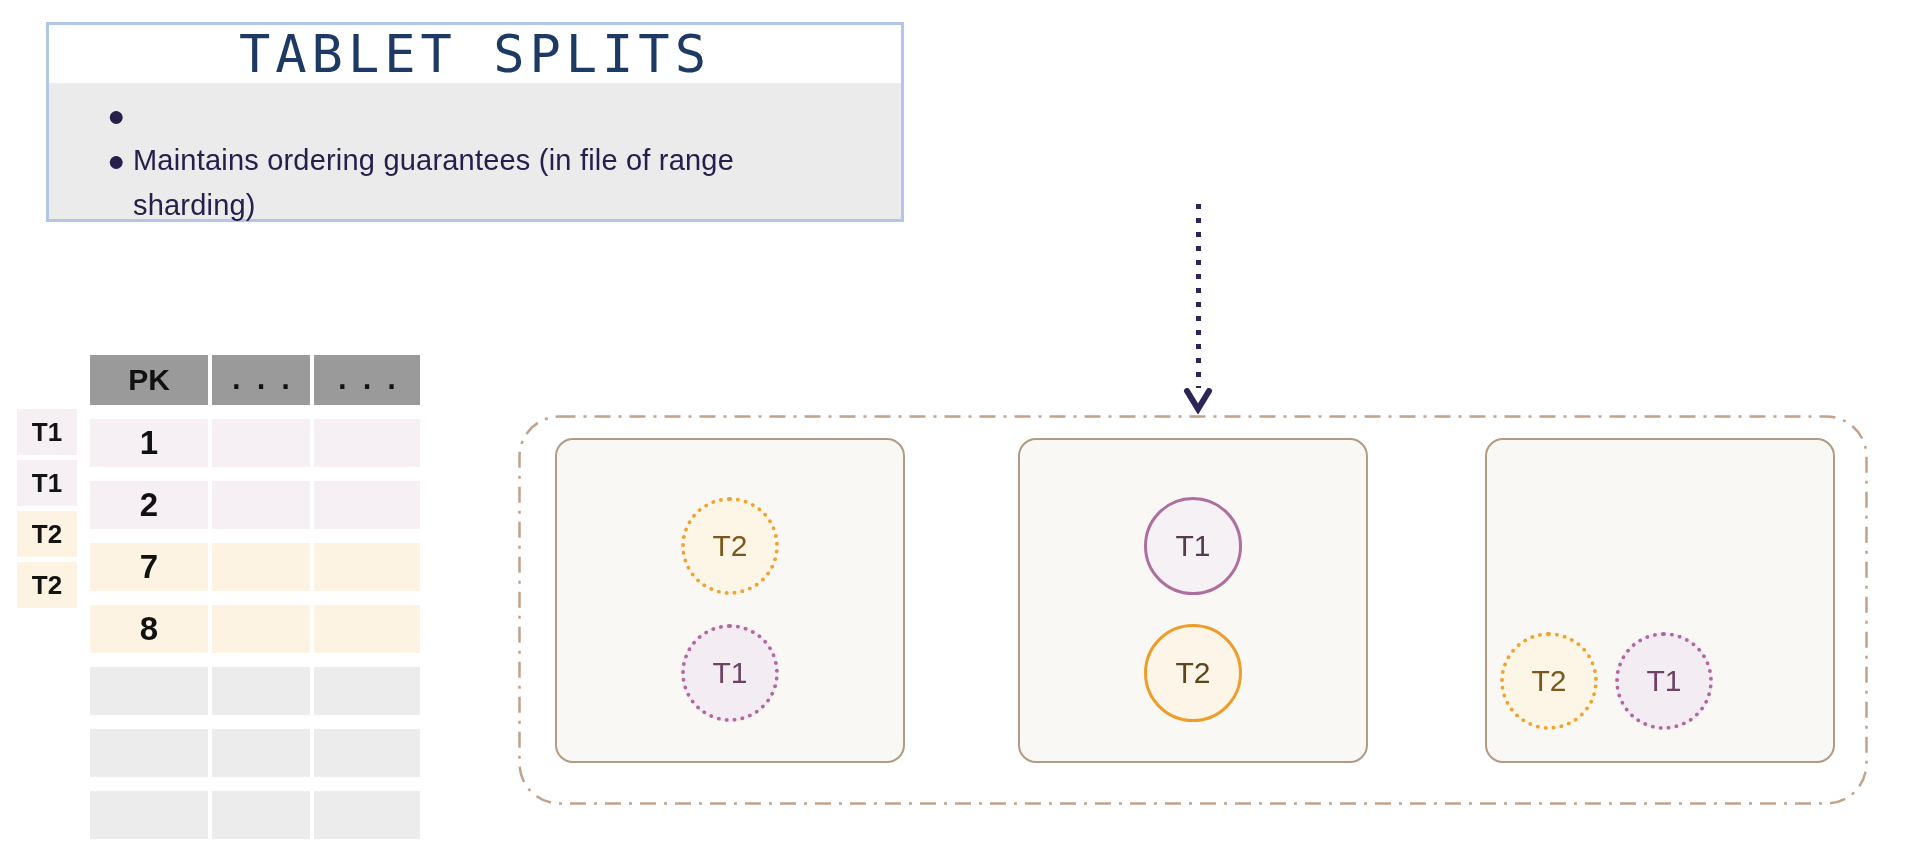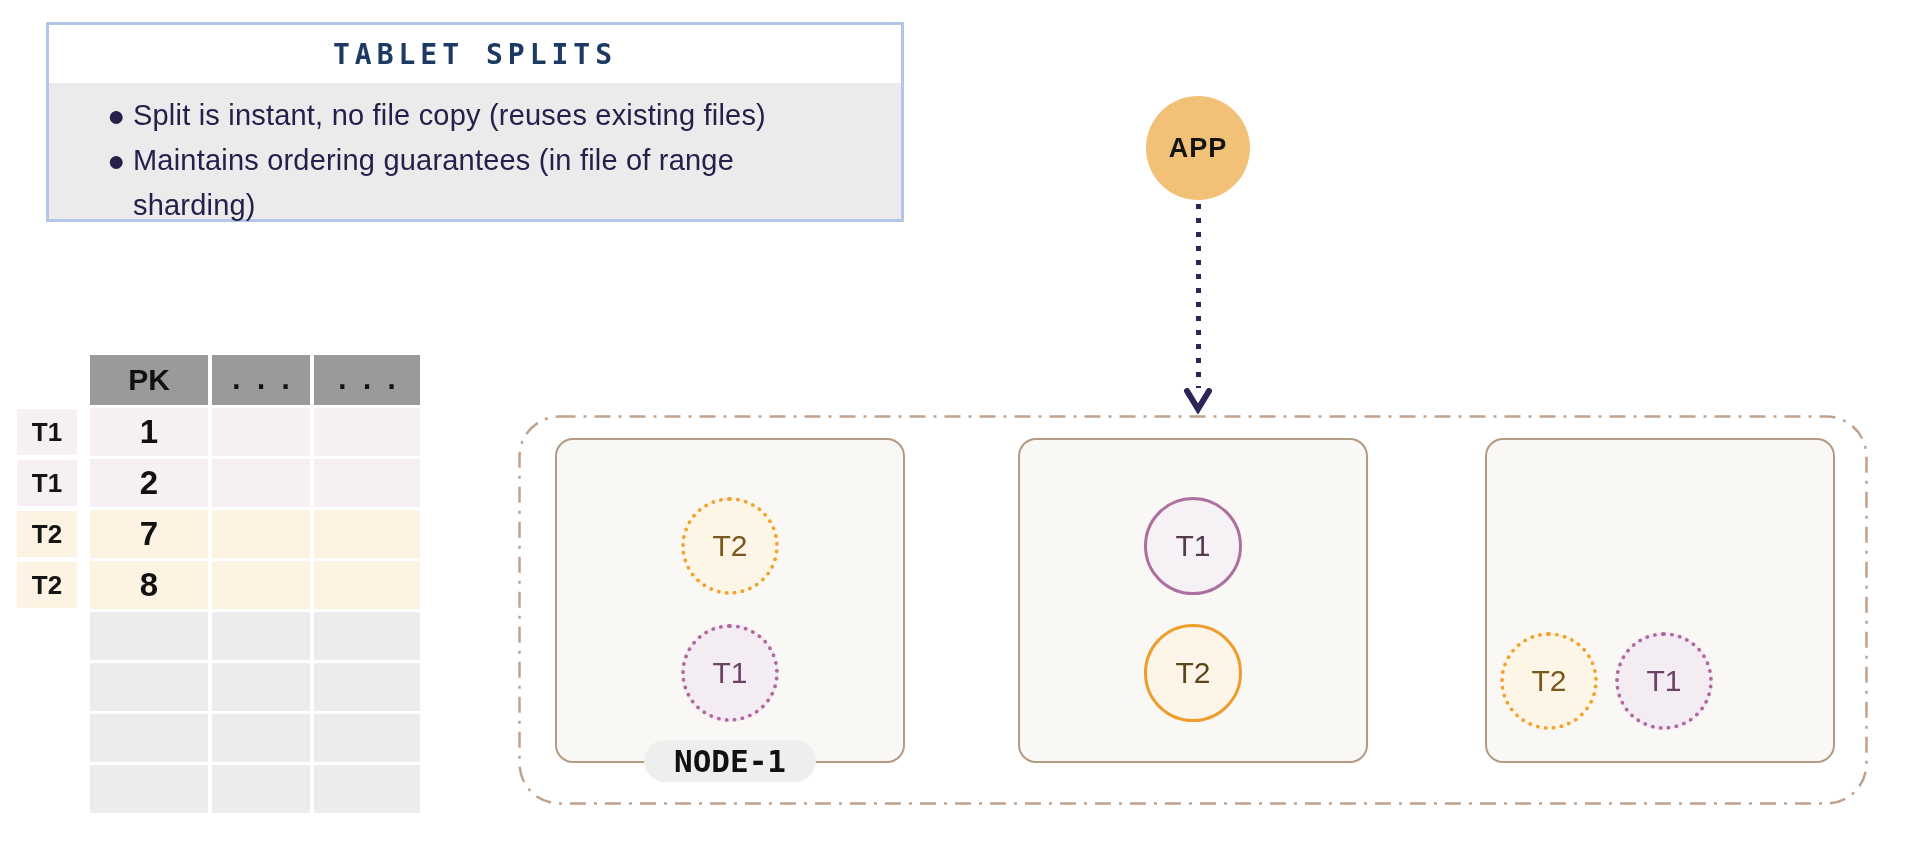--- a/index.html
+++ b/index.html
@@ -9,21 +9,21 @@
   }
   
   .info-card{
     position:absolute;left:46px;top:22px;width:858px;height:200px;
     border:3px solid #b3c6e7;background:#ebebeb;box-sizing:border-box;
   }
   .info-card-header{
     height:58px;background:#ffffff;display:flex;align-items:center;justify-content:center;
   }
   .info-card-title{
-    font-family:"DejaVu Sans Mono", monospace;font-size:28px;font-weight:700;
+    font-family:"DejaVu Sans Mono", monospace;font-size:52px;font-weight:400;
     letter-spacing:5px;color:#1c3a63;
   }
   .info-card-body{padding:10px 40px 0 58px;}
   .bullet-item{display:flex;align-items:flex-start;line-height:45px;}
   .bullet-marker{
     width:26px;flex:0 0 26px;color:#25204b;font-size:30px;line-height:45px;
   }
   .bullet-text{
     color:#25204b;font-size:29px;max-width:690px;letter-spacing:0.2px;
   }
@@ -39,21 +39,21 @@
   }
   .app-arrow-head{position:absolute;left:1183px;top:388px;}
   
   .row-label{
     position:absolute;left:17px;width:60px;height:46px;display:flex;align-items:center;
     justify-content:center;font-weight:bold;font-size:26px;color:#141414;
   }
   .row-label.theme-purple-row{background:#f6f0f4;}
   .row-label.theme-orange-row{background:#fdf3e3;}
   .pk-table{position:absolute;left:90px;top:355px;}
-  .t-row{display:flex;gap:4px;margin-bottom:3px;}
+  .t-row{display:flex;gap:4px;margin-bottom:14px;}
   .th,.td{box-sizing:border-box;display:flex;align-items:center;justify-content:center;}
   .th{height:50px;background:#9a9a9a;color:#111111;font-weight:bold;font-size:30px;}
   .th.dots{font-family:"DejaVu Sans Mono", monospace;letter-spacing:9px;font-size:26px;padding-left:9px;}
   .td{height:48px;font-weight:bold;font-size:33px;color:#111111;}
   .c0{width:118px;} .c1{width:98px;} .c2{width:106px;}
   .t-row.theme-purple-row .td{background:#f6f0f4;}
   .t-row.theme-orange-row .td{background:#fdf3e3;}
   .t-row.theme-empty .td{background:#ececec;}
   
   .cluster{position:absolute;left:518px;top:415px;width:1350px;height:390px;}
@@ -90,32 +90,28 @@
 
 <div id="stage">
 
   <div class="info-card">
     <div class="info-card-header">
       <span class="info-card-title">TABLET SPLITS</span>
     </div>
     <div class="info-card-body">
         <div class="bullet-item">
           <div class="bullet-marker">●</div>
-          <div class="bullet-text">Split is instant, no file copy (reuses existing files)</div>
         </div>
         <div class="bullet-item">
           <div class="bullet-marker">●</div>
           <div class="bullet-text">Maintains ordering guarantees (in file of range sharding)</div>
         </div>
       </div>
   </div>
 
-  <div class="app-circle">
-    <span class="app-label">APP</span>
-  </div>
   <div class="app-arrow-line"></div>
   <svg class="app-arrow-head" width="30" height="26" viewBox="0 0 30 26">
     <path d="M4 3 L15 21 L26 3" fill="none" stroke="#2b2657" stroke-width="6" stroke-linecap="round" stroke-linejoin="miter"></path>
   </svg>
 
   <div id="row-labels">
       <div class="row-label theme-purple-row" style="top: 409px;">T1</div>
       <div class="row-label theme-purple-row" style="top: 460px;">T1</div>
       <div class="row-label theme-orange-row" style="top: 511px;">T2</div>
       <div class="row-label theme-orange-row" style="top: 562px;">T2</div>
@@ -174,21 +170,20 @@
       <rect x="1.5" y="1.5" width="1347" height="387" rx="40" ry="40" fill="none" stroke="#c1a28c" stroke-width="2.5" stroke-dasharray="16 8 3 8"></rect>
     </svg>
     <div id="nodes-root">
         <div class="node node-1 layout-stack">
           <div class="tablet dotted theme-orange">
             <span>T2</span>
           </div>
           <div class="tablet dotted theme-purple">
             <span>T1</span>
           </div>
-          <div class="node-pill">NODE-1</div>
         </div>
         <div class="node node-2 layout-stack">
           <div class="tablet solid theme-purple">
             <span>T1</span>
           </div>
           <div class="tablet solid theme-orange">
             <span>T2</span>
           </div>
         </div>
         <div class="node node-3 layout-row-bottom">

